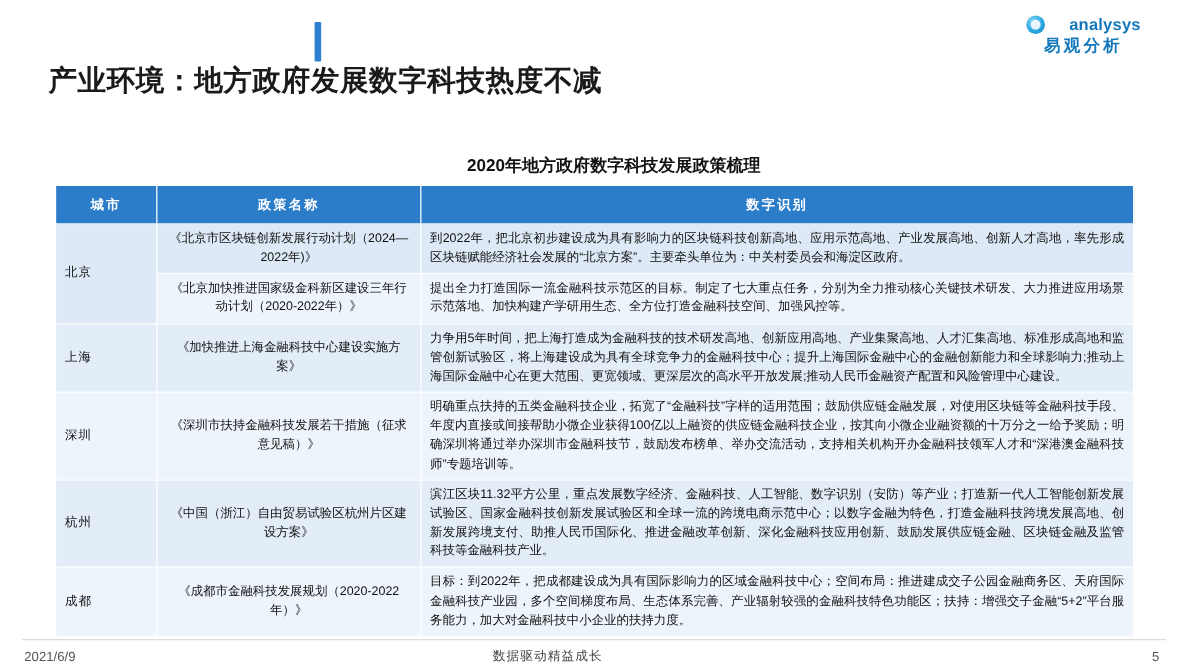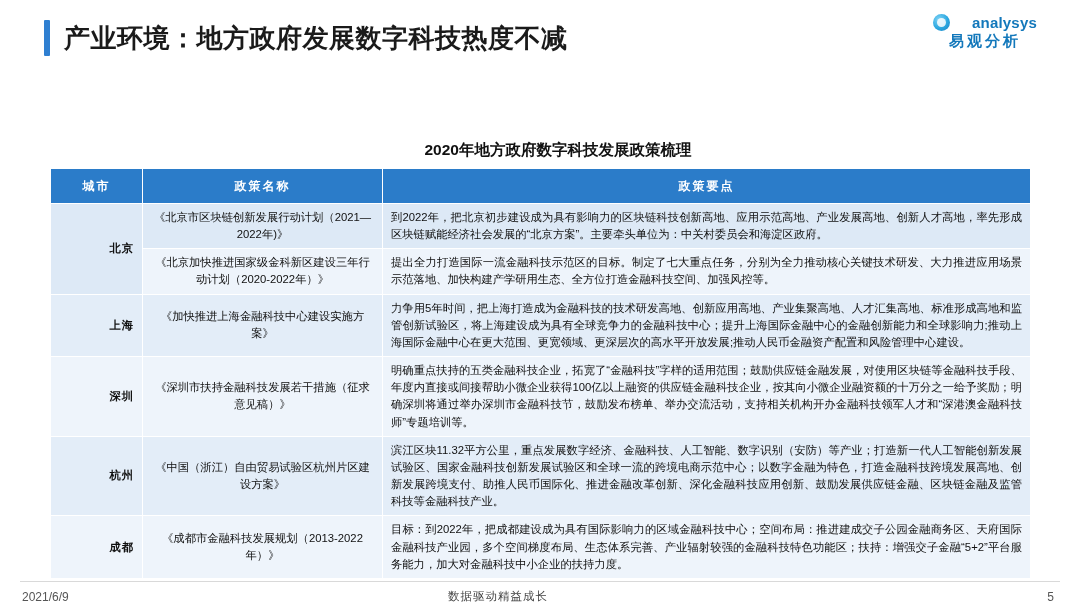--- a/index.html
+++ b/index.html
@@ -22,20 +22,21 @@
     box-sizing: border-box;
   }
 
   
   .title-row {
     position: absolute;
     top: 20px;
     left: 44px;
     display: flex;
     align-items: center;
+    flex-direction: column;
   }
   .title-bar {
     width: 6px;
     height: 36px;
     background: #2f7fd1;
     margin-right: 14px;
     border-radius: 1px;
   }
   .title-text {
     font-size: 26px;
@@ -153,22 +154,22 @@
   }
   table.policy td {
     border: 1px solid #ffffff;
     vertical-align: middle;
     padding: 5px 8px;
     font-size: 11.3px;
     line-height: 1.52;
     color: #101010;
   }
   td.city {
-    text-align: right;
-    font-weight: bold;
+    text-align: left;
+    font-weight: normal;
     font-size: 14px;
     letter-spacing: 1px;
   }
   td.pname {
     text-align: center;
     font-size: 11.8px;
     line-height: 1.6;
   }
   td.pdetail {
     text-align: justify;
@@ -236,27 +237,27 @@
     <table class="policy">
       <colgroup>
         <col style="width:92px">
         <col style="width:240px">
         <col style="width:648px">
       </colgroup>
       <thead>
         <tr>
           <th>城市</th>
           <th>政策名称</th>
-          <th>政策要点</th>
+          <th>数字识别</th>
         </tr>
       </thead>
       <tbody>
         <tr class="row-a">
           <td class="city" rowspan="2">北京</td>
-          <td class="pname">《北京市区块链创新发展行动计划（2021—2022年)》</td>
+          <td class="pname">《北京市区块链创新发展行动计划（2024—2022年)》</td>
           <td class="pdetail">到2022年，把北京初步建设成为具有影响力的区块链科技创新高地、应用示范高地、产业发展高地、创新人才高地，率先形成区块链赋能经济社会发展的“北京方案”。主要牵头单位为：中关村委员会和海淀区政府。</td>
         </tr>
         <tr class="row-b">
           <td class="pname">《北京加快推进国家级金科新区建设三年行动计划（2020-2022年）》</td>
           <td class="pdetail">提出全力打造国际一流金融科技示范区的目标。制定了七大重点任务，分别为全力推动核心关键技术研发、大力推进应用场景示范落地、加快构建产学研用生态、全方位打造金融科技空间、加强风控等。</td>
         </tr>
         <tr class="row-c">
           <td class="city">上海</td>
           <td class="pname">《加快推进上海金融科技中心建设实施方案》</td>
           <td class="pdetail">力争用5年时间，把上海打造成为金融科技的技术研发高地、创新应用高地、产业集聚高地、人才汇集高地、标准形成高地和监管创新试验区，将上海建设成为具有全球竞争力的金融科技中心；提升上海国际金融中心的金融创新能力和全球影响力;推动上海国际金融中心在更大范围、更宽领域、更深层次的高水平开放发展;推动人民币金融资产配置和风险管理中心建设。</td>
@@ -266,21 +267,21 @@
           <td class="pname">《深圳市扶持金融科技发展若干措施（征求意见稿）》</td>
           <td class="pdetail">明确重点扶持的五类金融科技企业，拓宽了“金融科技”字样的适用范围；鼓励供应链金融发展，对使用区块链等金融科技手段、年度内直接或间接帮助小微企业获得100亿以上融资的供应链金融科技企业，按其向小微企业融资额的十万分之一给予奖励；明确深圳将通过举办深圳市金融科技节，鼓励发布榜单、举办交流活动，支持相关机构开办金融科技领军人才和“深港澳金融科技师”专题培训等。</td>
         </tr>
         <tr class="row-c">
           <td class="city">杭州</td>
           <td class="pname">《中国（浙江）自由贸易试验区杭州片区建设方案》</td>
           <td class="pdetail">滨江区块11.32平方公里，重点发展数字经济、金融科技、人工智能、数字识别（安防）等产业；打造新一代人工智能创新发展试验区、国家金融科技创新发展试验区和全球一流的跨境电商示范中心；以数字金融为特色，打造金融科技跨境发展高地、创新发展跨境支付、助推人民币国际化、推进金融改革创新、深化金融科技应用创新、鼓励发展供应链金融、区块链金融及监管科技等金融科技产业。</td>
         </tr>
         <tr class="row-b">
           <td class="city">成都</td>
-          <td class="pname">《成都市金融科技发展规划（2013-2022年）》</td>
+          <td class="pname">《成都市金融科技发展规划（2020-2022年）》</td>
           <td class="pdetail">目标：到2022年，把成都建设成为具有国际影响力的区域金融科技中心；空间布局：推进建成交子公园金融商务区、天府国际金融科技产业园，多个空间梯度布局、生态体系完善、产业辐射较强的金融科技特色功能区；扶持：增强交子金融“5+2”平台服务能力，加大对金融科技中小企业的扶持力度。</td>
         </tr>
       </tbody>
     </table>
   </div>
 
   <div class="footer-line"></div>
   <div class="footer-date">2021/6/9</div>
   <div class="footer-center">数据驱动精益成长</div>
   <div class="footer-page">5</div>

